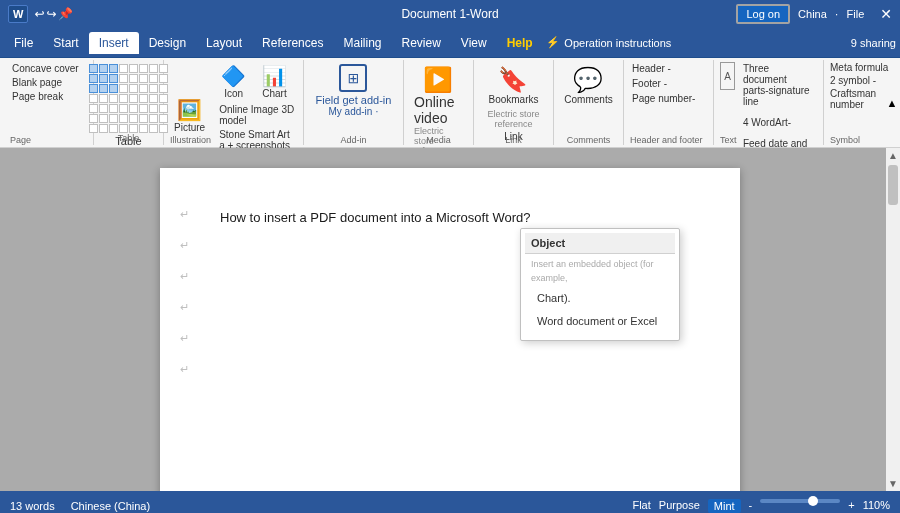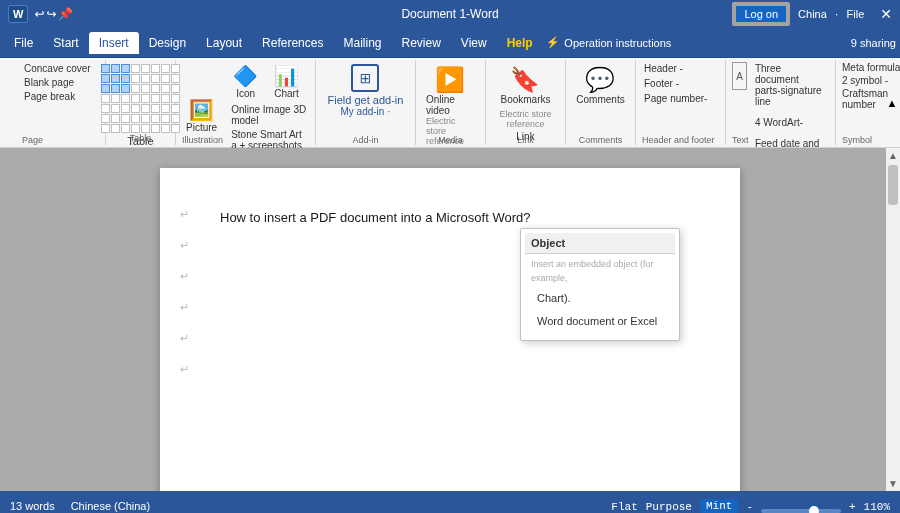--- a/index.html
+++ b/index.html
@@ -14,21 +14,21 @@
       justify-content: space-between;
       padding: 0 8px;
       color: white;
     }
     .titlebar-left { display: flex; align-items: center; gap: 6px; }
     .titlebar-center { position: absolute; left: 50%; transform: translateX(-50%); font-size: 12px; color: white; }
     .titlebar-right { display: flex; align-items: center; gap: 8px; margin-left: auto; }
     .word-icon { background: #1e4d8c; border: 1px solid #4a7bc8; padding: 2px 4px; font-weight: bold; font-size: 11px; border-radius: 2px; }
     .undo-redo { display: flex; gap: 2px; }
     .undo-btn { font-size: 12px; cursor: pointer; color: white; }
-    .login-btn { background: #1565c0; border: 4px solid #a3a3a3; color: white; padding: 2px 8px; font-size: 11px; border-radius: 2px; cursor: pointer; }
+    .login-btn { background: #1565c0; border: 2px solid #a3a3a3; color: white; padding: 2px 8px; font-size: 11px; border-radius: 2px; cursor: pointer; }
     .lang-btn { color: white; font-size: 11px; cursor: pointer; }
     .close-btn { font-size: 14px; cursor: pointer; color: white; margin-left: 8px; }
 
     
     .menubar {
       height: 30px;
       background: #2b579a;
       display: flex;
       align-items: center;
       padding: 0 4px;
@@ -47,21 +47,21 @@
     .menu-right { margin-left: auto; display: flex; align-items: center; }
     .sharing-label { color: white; font-size: 11px; }
 
     
     .ribbon {
       height: 90px;
       background: #f5f5f5;
       border-bottom: 1px solid #d0d0d0;
       display: flex;
       align-items: stretch;
-      padding: 2px 16px;
+      padding: 2px 4px;
       position: relative;
     }
     .ribbon-group-label {
       position: absolute;
       bottom: 2px;
       font-size: 9px;
       color: #666;
       white-space: nowrap;
     }
 
@@ -84,21 +84,21 @@
     
     .ribbon-addin { display: flex; flex-direction: column; align-items: center; padding: 4px 6px 16px; border-right: 1px solid #d0d0d0; min-width: 100px; }
     .addin-btn { display: flex; flex-direction: column; align-items: center; cursor: pointer; }
     .addin-icon { width: 28px; height: 28px; border: 2px solid #2b579a; border-radius: 3px; display: flex; align-items: center; justify-content: center; font-size: 14px; color: #2b579a; }
     .addin-label { font-size: 11px; color: #2b579a; margin-top: 2px; }
     .myaddin { font-size: 10px; color: #2b579a; cursor: pointer; }
 
     
     .ribbon-media { display: flex; flex-direction: column; align-items: center; padding: 4px 6px 16px; border-right: 1px solid #d0d0d0; min-width: 70px; }
     .media-icon { font-size: 24px; color: #666; }
-    .media-label { font-size: 10px; color: #333; }
+    .media-label { font-size: 14px; color: #333; }
     .media-sub { font-size: 9px; color: #888; }
 
     
     .ribbon-link { display: flex; flex-direction: column; align-items: center; padding: 4px 6px 16px; border-right: 1px solid #d0d0d0; min-width: 80px; }
     .link-icon { font-size: 24px; color: #666; }
 
     
     .ribbon-comments { display: flex; flex-direction: column; align-items: center; padding: 4px 6px 16px; border-right: 1px solid #d0d0d0; min-width: 70px; }
     .comments-icon { font-size: 24px; color: #666; }
     .comments-label { font-size: 10px; color: #333; }
@@ -192,21 +192,21 @@
     .statusbar {
       height: 30px;
       background: #2b579a;
       display: flex;
       align-items: center;
       padding: 0 10px;
       color: white;
       font-size: 11px;
       gap: 16px;
     }
-    .statusbar-right { margin-left: auto; display: flex; align-items: flex-end; gap: 8px; font-family: Liberation Mono, monospace; }
+    .statusbar-right { margin-left: auto; display: flex; align-items: flex-start; gap: 8px; }
     .zoom-slider { width: 80px; height: 4px; background: #5b87c4; border-radius: 2px; position: relative; }
     .zoom-thumb { width: 10px; height: 10px; background: white; border-radius: 50%; position: absolute; top: -3px; left: 60%; cursor: pointer; }
 
     
     .scrollbar-v {
       position: absolute;
       right: 0;
       top: 0;
       width: 14px;
       height: 100%;

